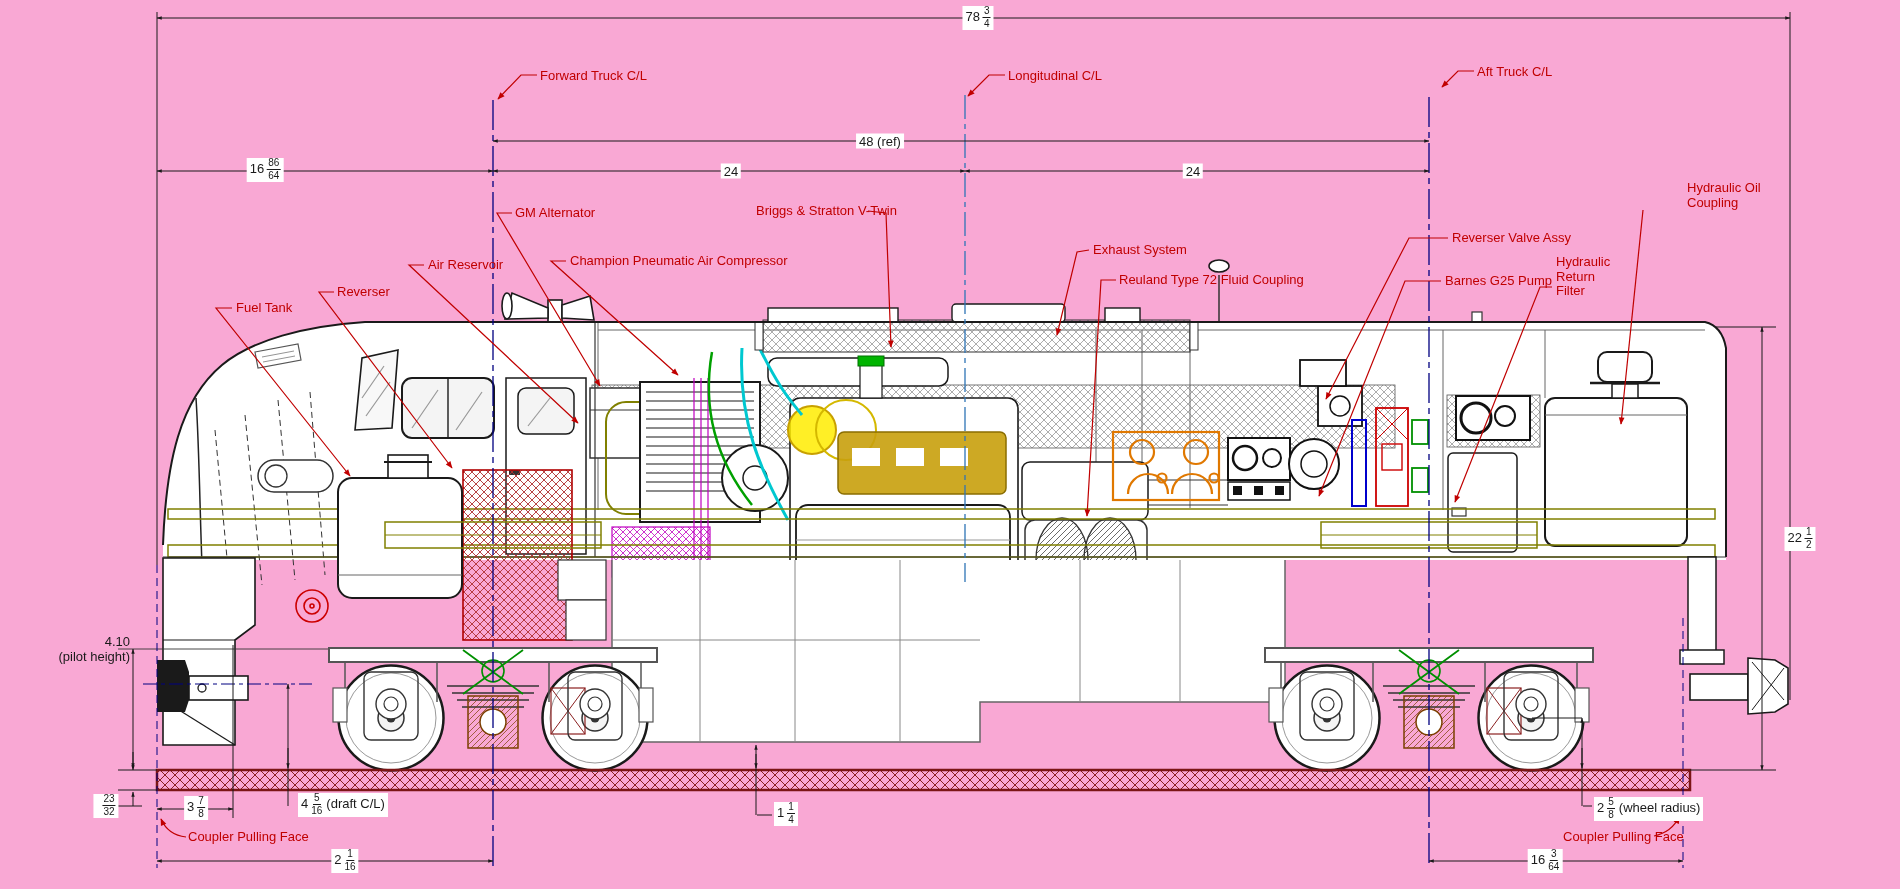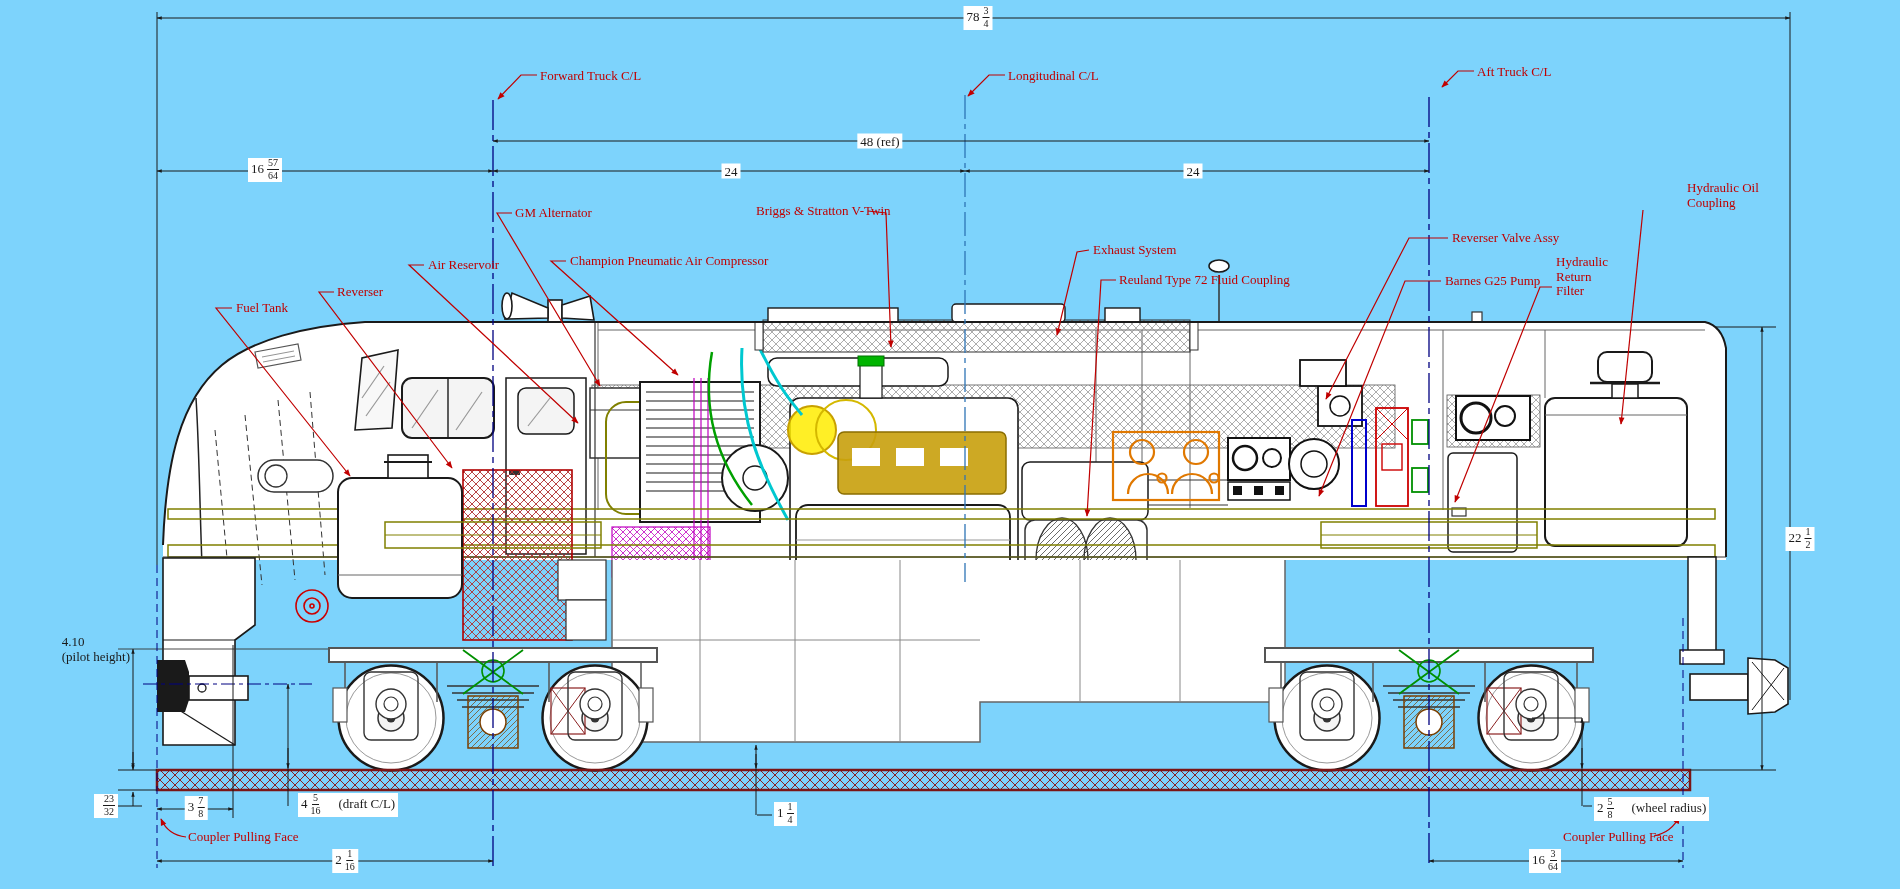--- a/index.html
+++ b/index.html
@@ -1,28 +1,28 @@
 <!DOCTYPE html>
 <html><head>
 <meta charset="utf-8">
 <style>
   html,body{margin:0;padding:0;background:#fff}
-  .stage{position:relative;width:1900px;height:889px;background:#7dd3fc;overflow:hidden;
-         font-family:Liberation Serif, serif;color:#1a1a1a}
+  .stage{position:relative;width:1900px;height:889px;background:#f9a8d4;overflow:hidden;
+         font-family:Liberation Sans, sans-serif;color:#1a1a1a}
   .stage svg{position:absolute;left:0;top:0}
   .lbl{position:absolute;white-space:nowrap;font-size:13px;line-height:15px;color:#1a1a1a}
   .red{color:#c00000}
   .dim{background:#fff;padding:0 3px}
   .center{transform:translate(-50%,-50%)}
   .vmid{transform:translate(0,-50%)}
-  .rt{transform:translate(-100%,-50%)}
+  .rt{text-align:right;transform:translate(-100%,-50%)}
   .frac{display:inline-flex;flex-direction:column;align-items:center;vertical-align:middle;
         font-size:10px;line-height:1.15;margin-left:3px;position:relative;top:-1px}
   .fnum{border-bottom:1px solid #1a1a1a;padding:0 1px}
-  .note{margin-left:18px}
+  .note{margin-left:4px}
   .ml{line-height:14.5px}
 </style>
 </head>
 <body>
 
 <div class="stage">
 
 <svg width="1900" height="889" viewBox="0 0 1900 889">
 <defs>
   <marker id="ab" viewBox="0 0 10 10" refX="9.5" refY="5" markerWidth="12" markerHeight="5" orient="auto-start-reverse">
@@ -399,21 +399,21 @@
         <span>4</span>
       </span></span>
 
 <span class="lbl dim center" style="left:880px;top:141px"><span>48 (ref)</span></span>
 
 <span class="lbl dim center" style="left:731px;top:171px"><span>24</span></span>
 
 <span class="lbl dim center" style="left:1193px;top:171px"><span>24</span></span>
 
 <span class="lbl dim center" style="left:265px;top:170px"><span>16</span><span class="frac">
-        <span class="fnum">57</span>
+        <span class="fnum">86</span>
         <span>64</span>
       </span></span>
 
 <span class="lbl rt" style="left:130px;top:649px"><span>4.10</span><br><span>(pilot height)</span></span>
 
 <span class="lbl dim center" style="left:106px;top:806px"><span class="frac" style="margin-left:6px">
         <span class="fnum">23</span>
         <span>32</span>
       </span></span>
 

